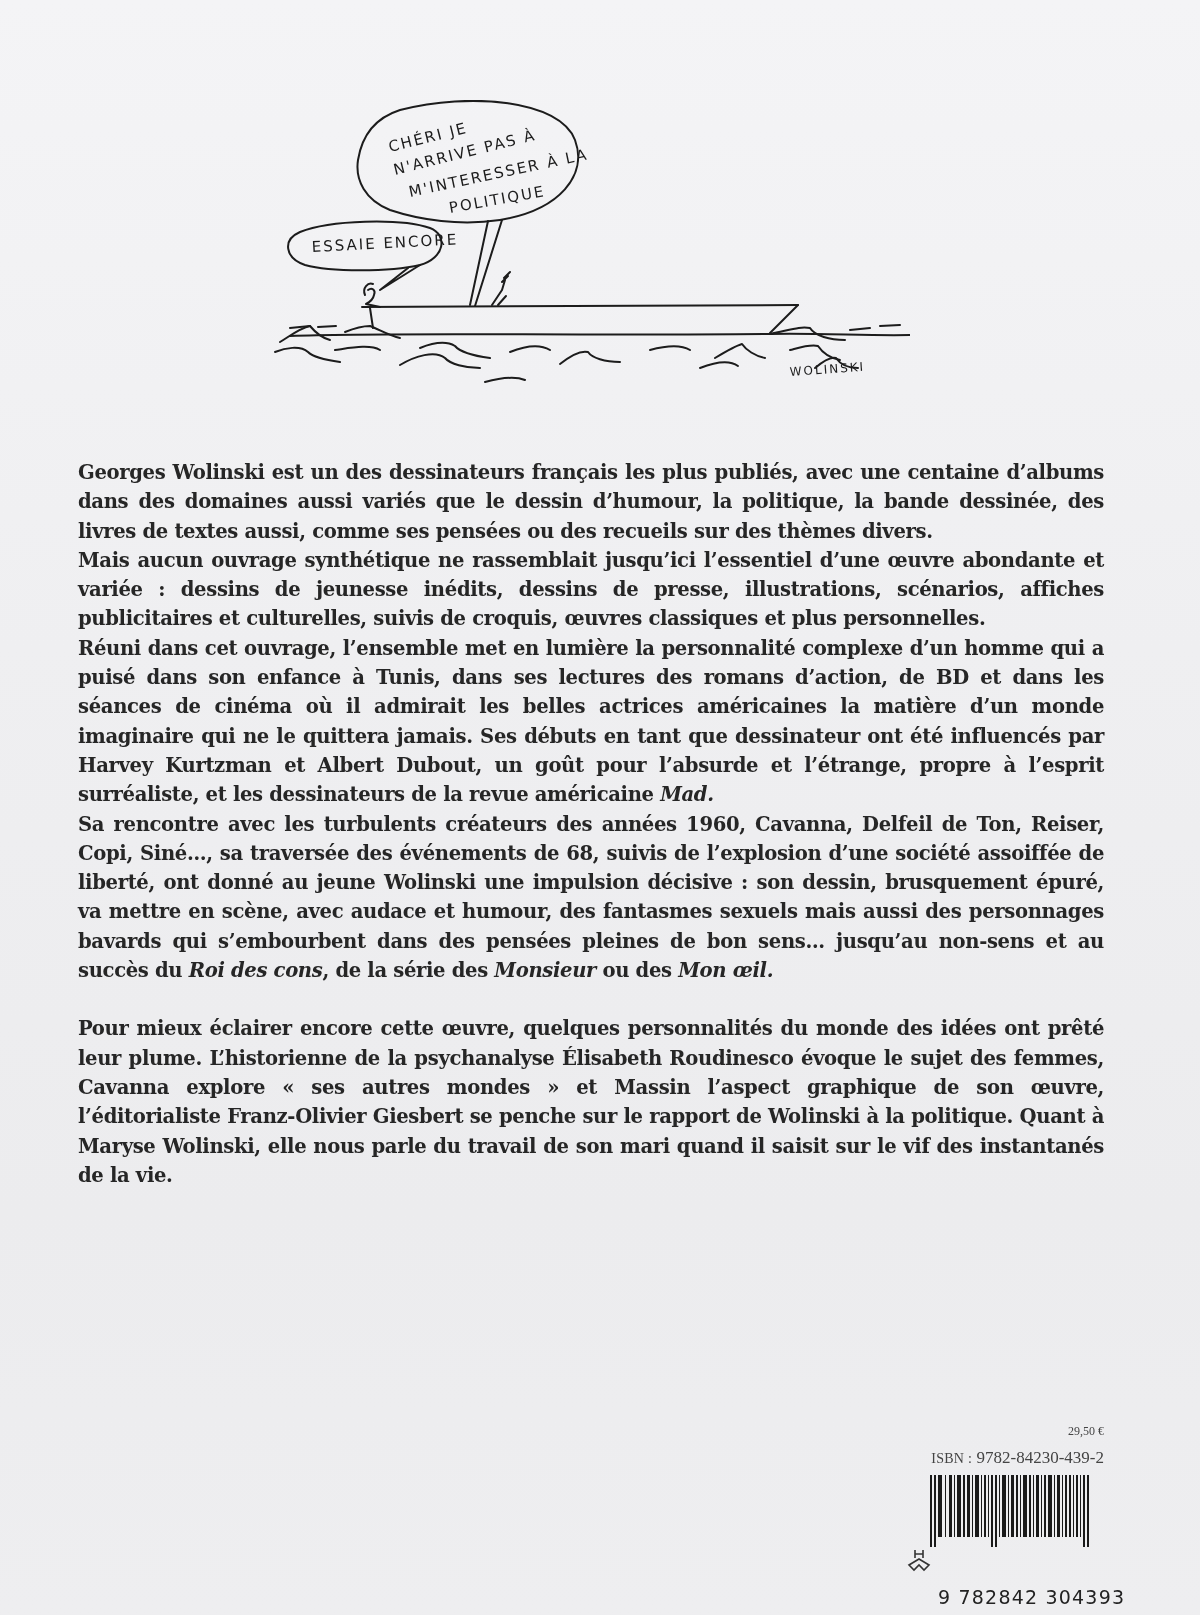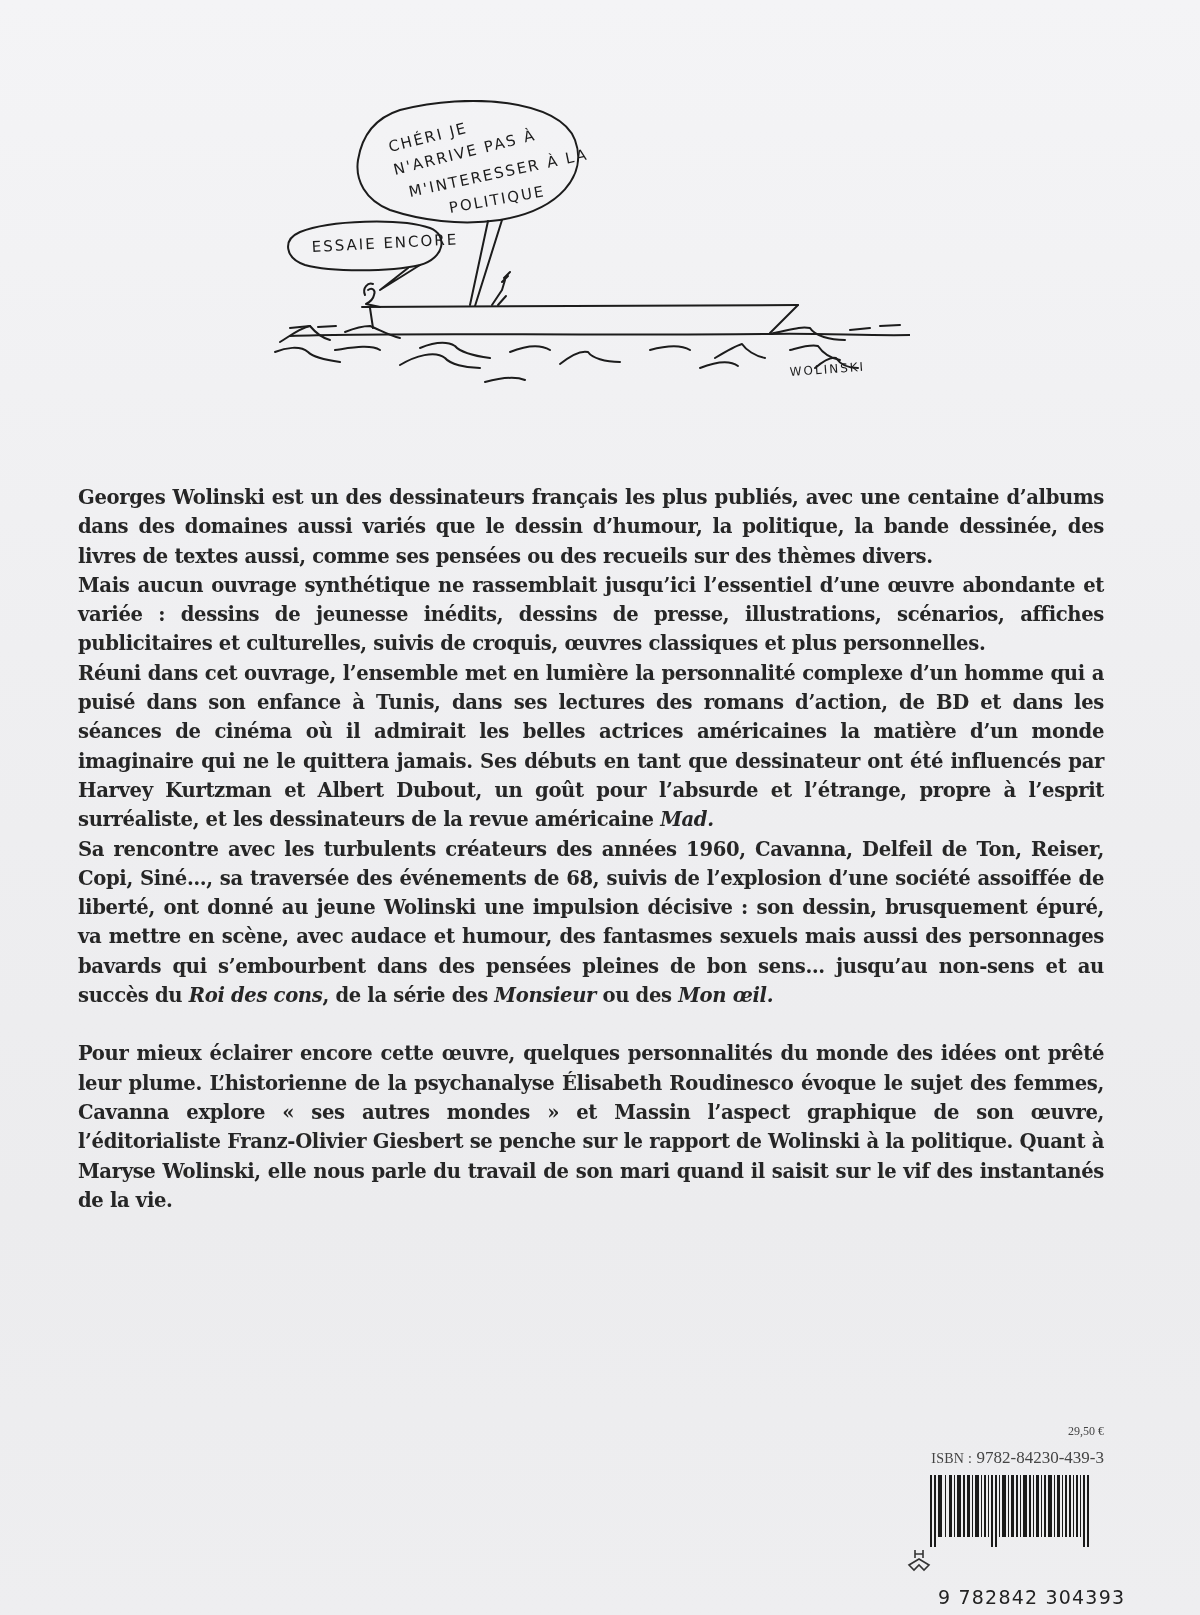--- a/index.html
+++ b/index.html
@@ -28,21 +28,21 @@
   }
   .hand {
     font-family: "DejaVu Sans", sans-serif;
     font-size: 15px;
     fill: #1c1c1c;
     letter-spacing: 2px;
   }
   .body-text {
     position: absolute;
     left: 78px;
-    top: 483px;
+    top: 458px;
     width: 1026px;
     font-family: "DejaVu Serif", serif;
     font-weight: bold;
     font-size: 19.6px;
     line-height: 29.3px;
     letter-spacing: -0.35px;
     color: #262626;
   }
   .para {
     margin: 0;
@@ -164,21 +164,21 @@
   <p class="para">Georges Wolinski est un des dessinateurs français les plus publiés, avec une centaine d’albums dans des domaines aussi variés que le dessin d’humour, la politique, la bande dessinée, des livres de textes aussi, comme ses pensées ou des recueils sur des thèmes divers.</p>
   <p class="para">Mais aucun ouvrage synthétique ne rassemblait jusqu’ici l’essentiel d’une œuvre abondante et variée : dessins de jeunesse inédits, dessins de presse, illustrations, scénarios, affiches publicitaires et culturelles, suivis de croquis, œuvres classiques et plus personnelles.</p>
   <p class="para"><span>Réuni dans cet ouvrage, l’ensemble met en lumière la personnalité complexe d’un homme qui a puisé dans son enfance à Tunis, dans ses lectures des romans d’action, de BD et dans les séances de cinéma où il admirait les belles actrices américaines la matière d’un monde imaginaire qui ne le quittera jamais. Ses débuts en tant que dessinateur ont été influencés par Harvey Kurtzman et Albert Dubout, un goût pour l’absurde et l’étrange, propre à l’esprit surréaliste, et les dessinateurs de la revue américaine </span><span class="em">Mad</span><span class="em">.</span></p>
   <p class="para"><span>Sa rencontre avec les turbulents créateurs des années 1960, Cavanna, Delfeil de Ton, Reiser, Copi, Siné…, sa traversée des événements de 68, suivis de l’explosion d’une société assoiffée de liberté, ont donné au jeune Wolinski une impulsion décisive : son dessin, brusquement épuré, va mettre en scène, avec audace et humour, des fantasmes sexuels mais aussi des personnages bavards qui s’embourbent dans des pensées pleines de bon sens… jusqu’au non-sens et au succès du </span><span class="em">Roi des cons</span><span>, de la série des </span><span class="em">Monsieur</span><span> ou des </span><span class="em">Mon œil</span><span class="em">.</span></p>
   <div class="para-gap"></div>
   <p class="para">Pour mieux éclairer encore cette œuvre, quelques personnalités du monde des idées ont prêté leur plume. L’historienne de la psychanalyse Élisabeth Roudinesco évoque le sujet des femmes, Cavanna explore « ses autres mondes » et Massin l’aspect graphique de son œuvre, l’éditorialiste Franz-Olivier Giesbert se penche sur le rapport de Wolinski à la politique. Quant à Maryse Wolinski, elle nous parle du travail de son mari quand il saisit sur le vif des instantanés de la vie.</p>
 </div>
 
 <div class="price-block">
   <div class="price">29,50 €</div>
-  <div class="isbn"><span class="isbn-label">ISBN :</span> <span>9782-84230-439-3</span></div>
+  <div class="isbn"><span class="isbn-label">ISBN :</span> <span>9782-84230-439-2</span></div>
 </div>
 
 <div class="barcode">
   <svg width="200" height="72" viewBox="0 0 200 72" xmlns="http://www.w3.org/2000/svg">
     <g fill="#1a1a1a">
       <rect x="25" y="0" width="2" height="72"></rect>
       <rect x="29" y="0" width="2" height="72"></rect>
       <rect x="33" y="0" width="4" height="62"></rect>
       <rect x="40" y="0" width="1" height="62"></rect>
       <rect x="44" y="0" width="3" height="62"></rect>

